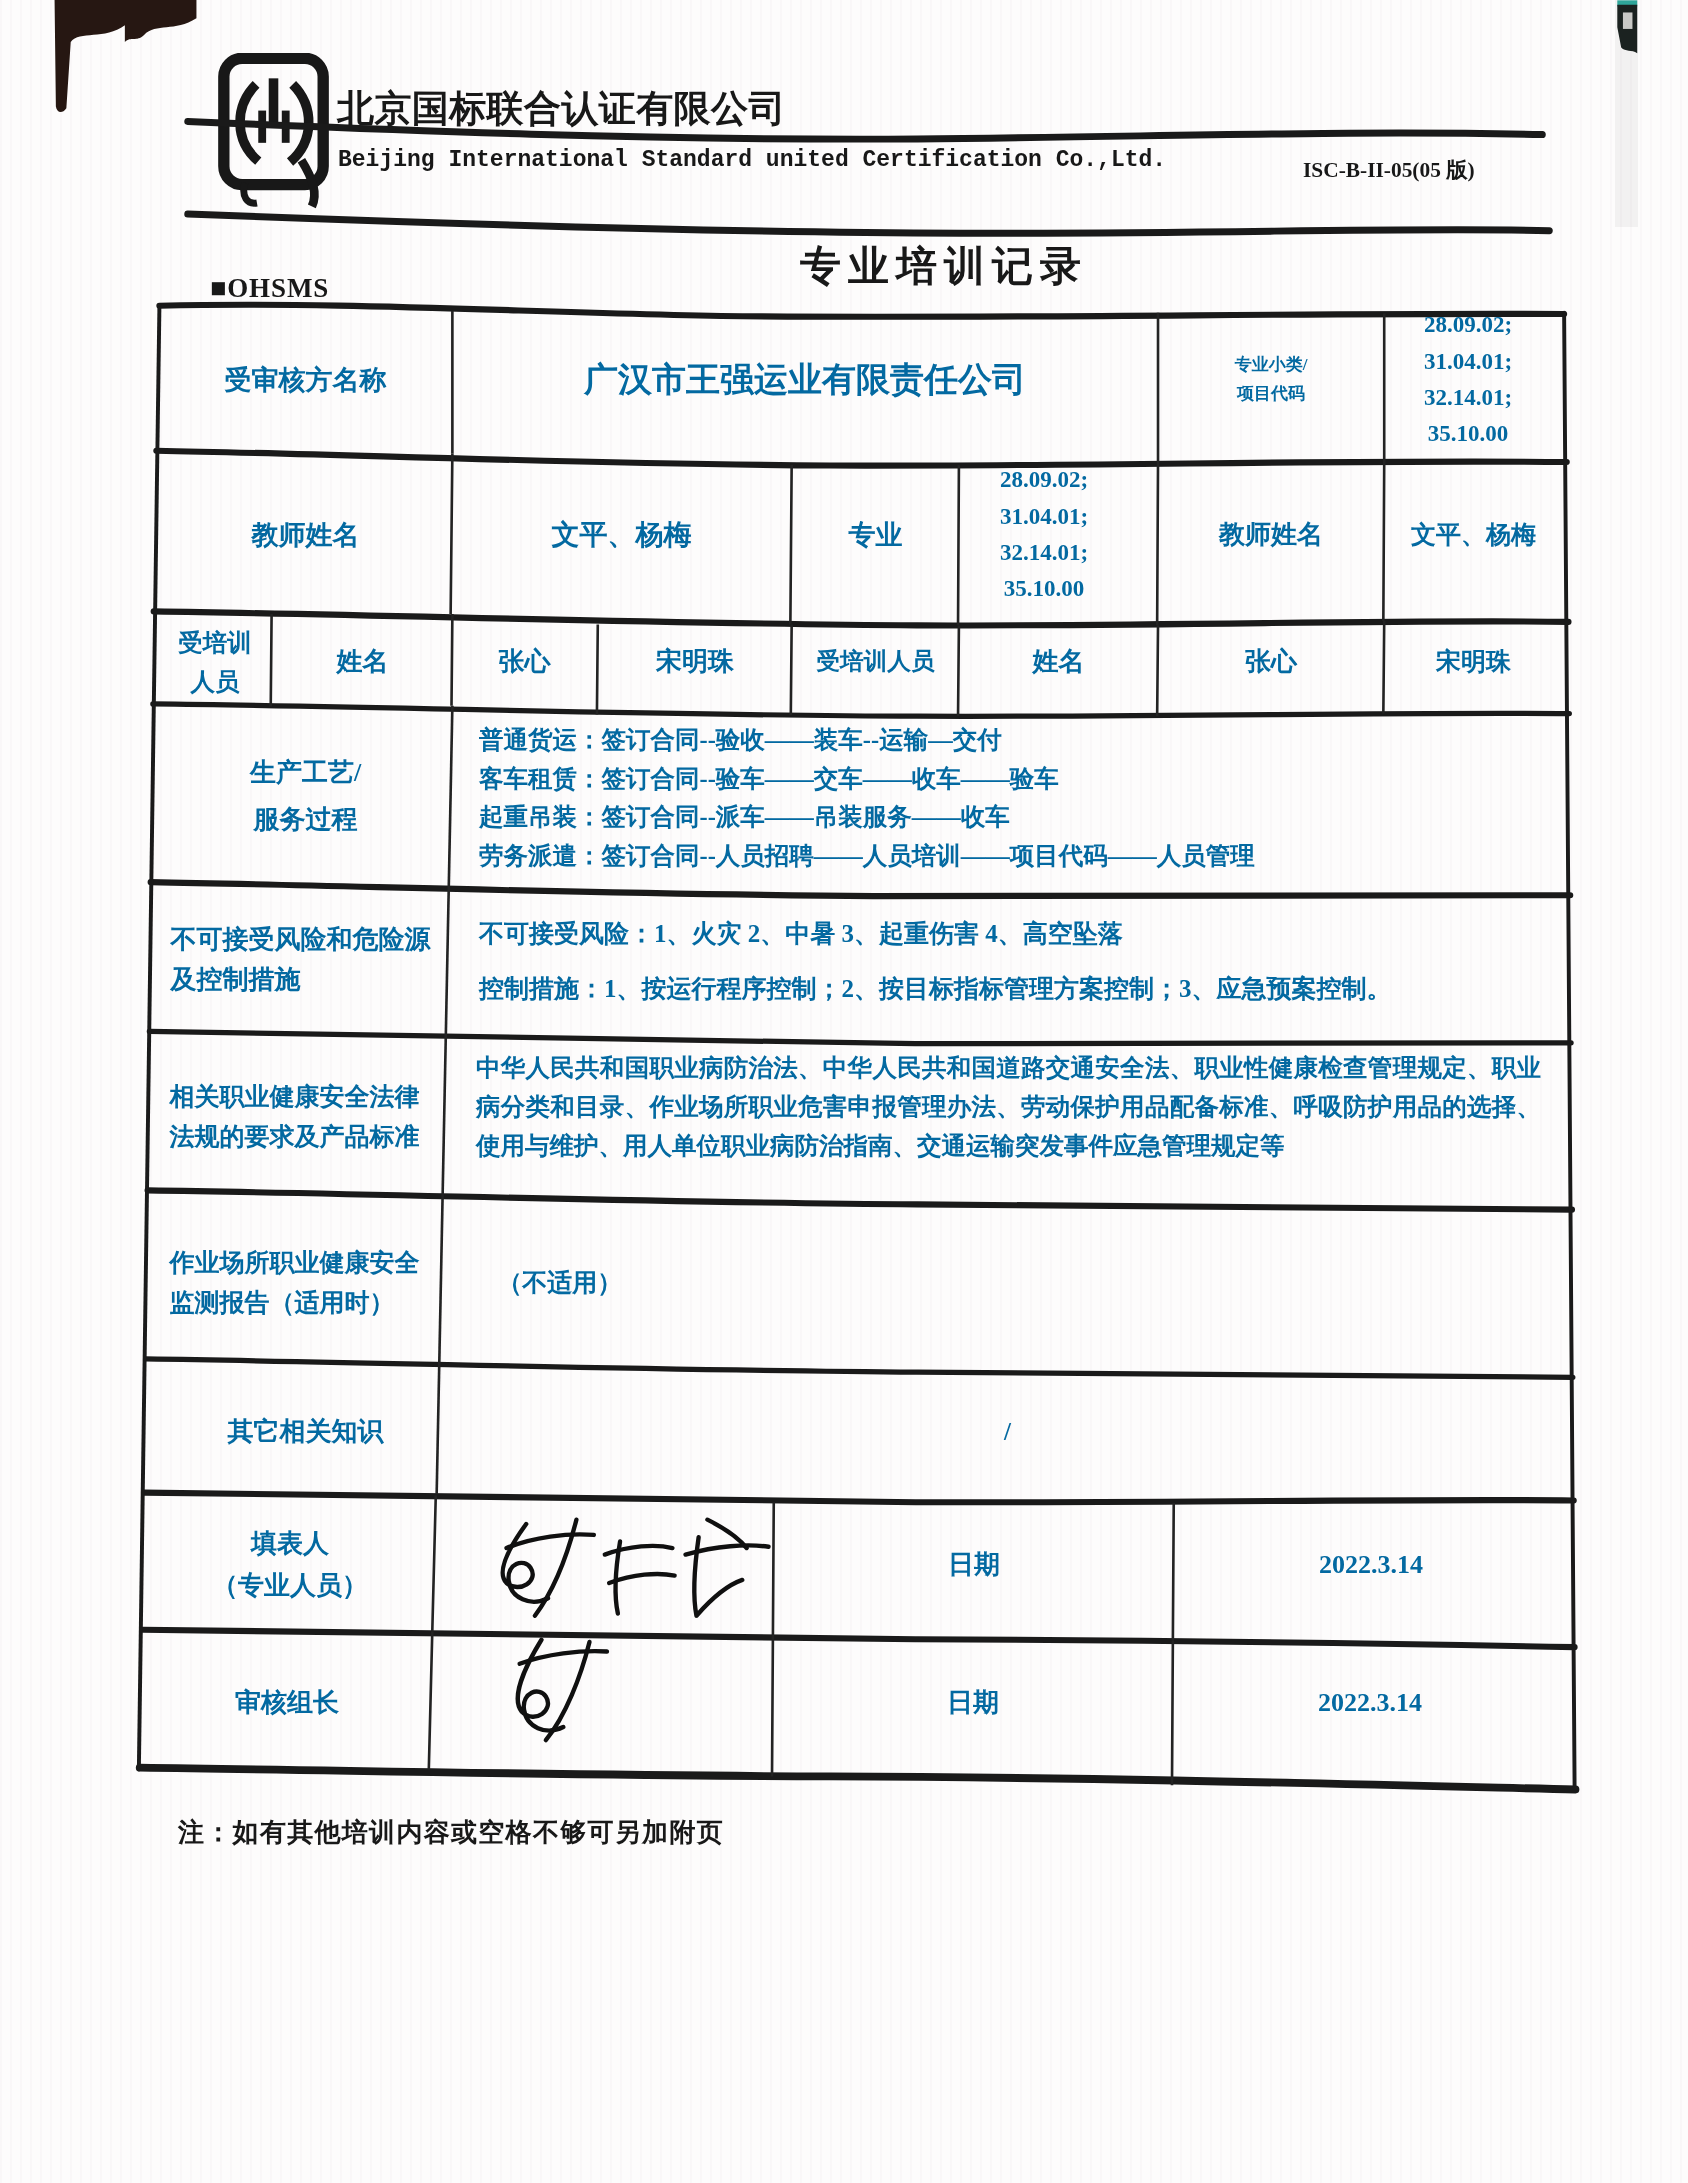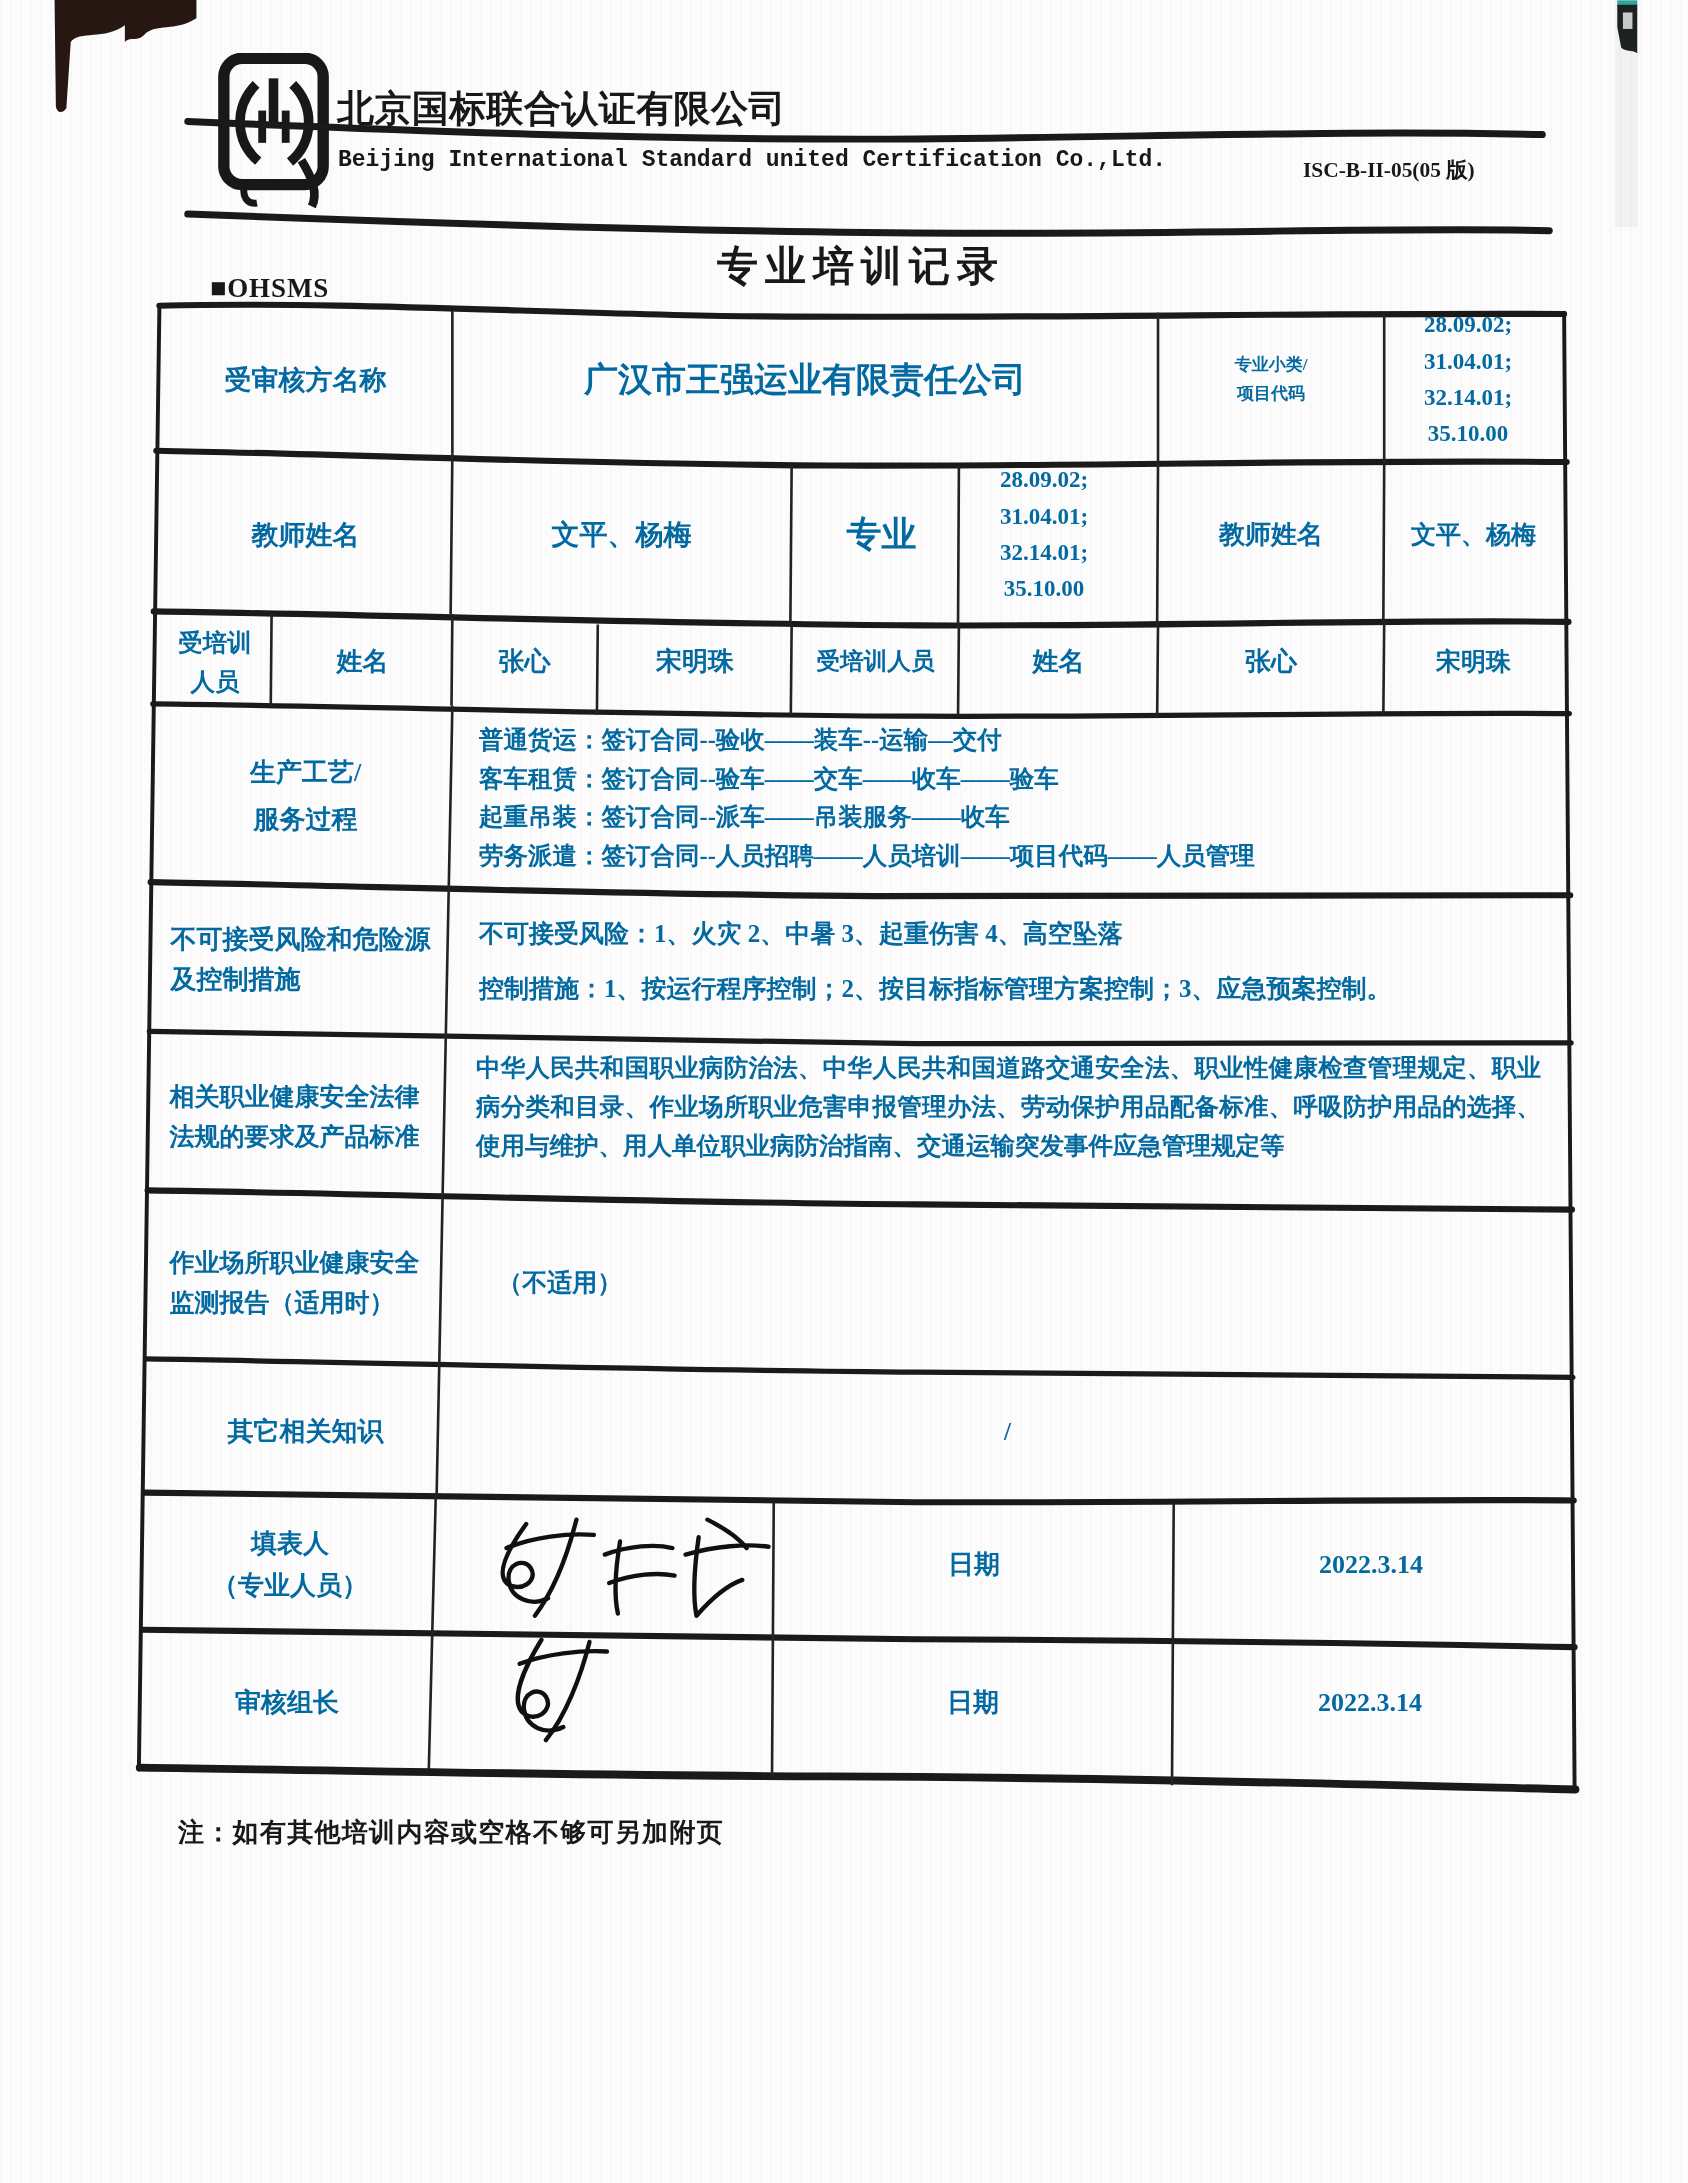--- a/index.html
+++ b/index.html
@@ -11,21 +11,21 @@
   .streak-right{position:absolute;left:1615px;top:0;width:23px;height:227px;background:rgba(60,70,68,0.06);}
   .cell{position:absolute;display:flex;align-items:center;justify-content:center;
         text-align:center;font-weight:bold;white-space:pre-line;line-height:1.35;color:#0369a1;}
   .cell-left{justify-content:flex-start;text-align:left;}
   .col{flex-direction:column;align-items:flex-start;justify-content:space-around;text-align:left;}
   .codes{justify-content:center;align-items:flex-start;flex-direction:column;line-height:1.58;}
   .hdr-cn{position:absolute;left:337px;top:84px;font-size:37px;font-weight:600;letter-spacing:0.4px;}
   .hdr-en{position:absolute;left:338px;top:147px;font-size:23px;font-weight:bold;
           font-family:"Liberation Mono", monospace;letter-spacing:0;}
   .hdr-code{position:absolute;left:1303px;top:155px;font-size:21.4px;font-weight:bold;}
-  .doc-title{position:absolute;left:634px;top:239px;width:454px;text-align:center;
+  .doc-title{position:absolute;left:634px;top:239px;width:454px;text-align:right;
           font-size:41px;font-weight:bold;letter-spacing:7px;}
   .ohsms{position:absolute;left:210px;top:273px;font-size:27px;font-weight:bold;letter-spacing:0.9px;}
   .note{position:absolute;left:178px;top:1815px;font-size:26px;font-weight:bold;letter-spacing:1.3px;}
   svg{display:block;}
   .abs{position:absolute;}
 </style>
 </head>
 <body>
 
 <div class="page">
@@ -118,21 +118,21 @@
   <div class="cell" style="left:452px;top:306px;width:706px;height:148px;font-size:34px;">广汉市王强运业有限责任公司</div>
   <div class="cell" style="left:1158px;top:306px;width:226px;height:148px;font-size:17px;line-height:1.7;">专业小类/
 项目代码</div>
   <div class="cell codes" style="left:1384px;top:306px;width:179px;height:148px;font-size:23px;padding-left:40px;box-sizing:border-box;">28.09.02;
 31.04.01;
 32.14.01;
 35.10.00</div>
 
   <div class="cell" style="left:159px;top:454px;width:293px;height:162px;font-size:27px;">教师姓名</div>
   <div class="cell" style="left:452px;top:454px;width:339px;height:162px;font-size:28px;">文平、杨梅</div>
-  <div class="cell" style="left:792px;top:454px;width:167px;height:162px;font-size:35px;margin-left:6px;">专业</div>
+  <div class="cell" style="left:792px;top:454px;width:167px;height:162px;font-size:27px;">专业</div>
   <div class="cell codes" style="left:959px;top:454px;width:199px;height:162px;font-size:23px;padding-left:41px;box-sizing:border-box;">28.09.02;
 31.04.01;
 32.14.01;
 35.10.00</div>
   <div class="cell" style="left:1158px;top:454px;width:226px;height:162px;font-size:26px;">教师姓名</div>
   <div class="cell" style="left:1384px;top:454px;width:179px;height:162px;font-size:25px;">文平、杨梅</div>
 
   <div class="cell" style="left:159px;top:616px;width:112px;height:92px;font-size:24.5px;line-height:1.6;">受培训
 人员</div>
   <div class="cell" style="left:272px;top:616px;width:181px;height:92px;font-size:26px;">姓名</div>

